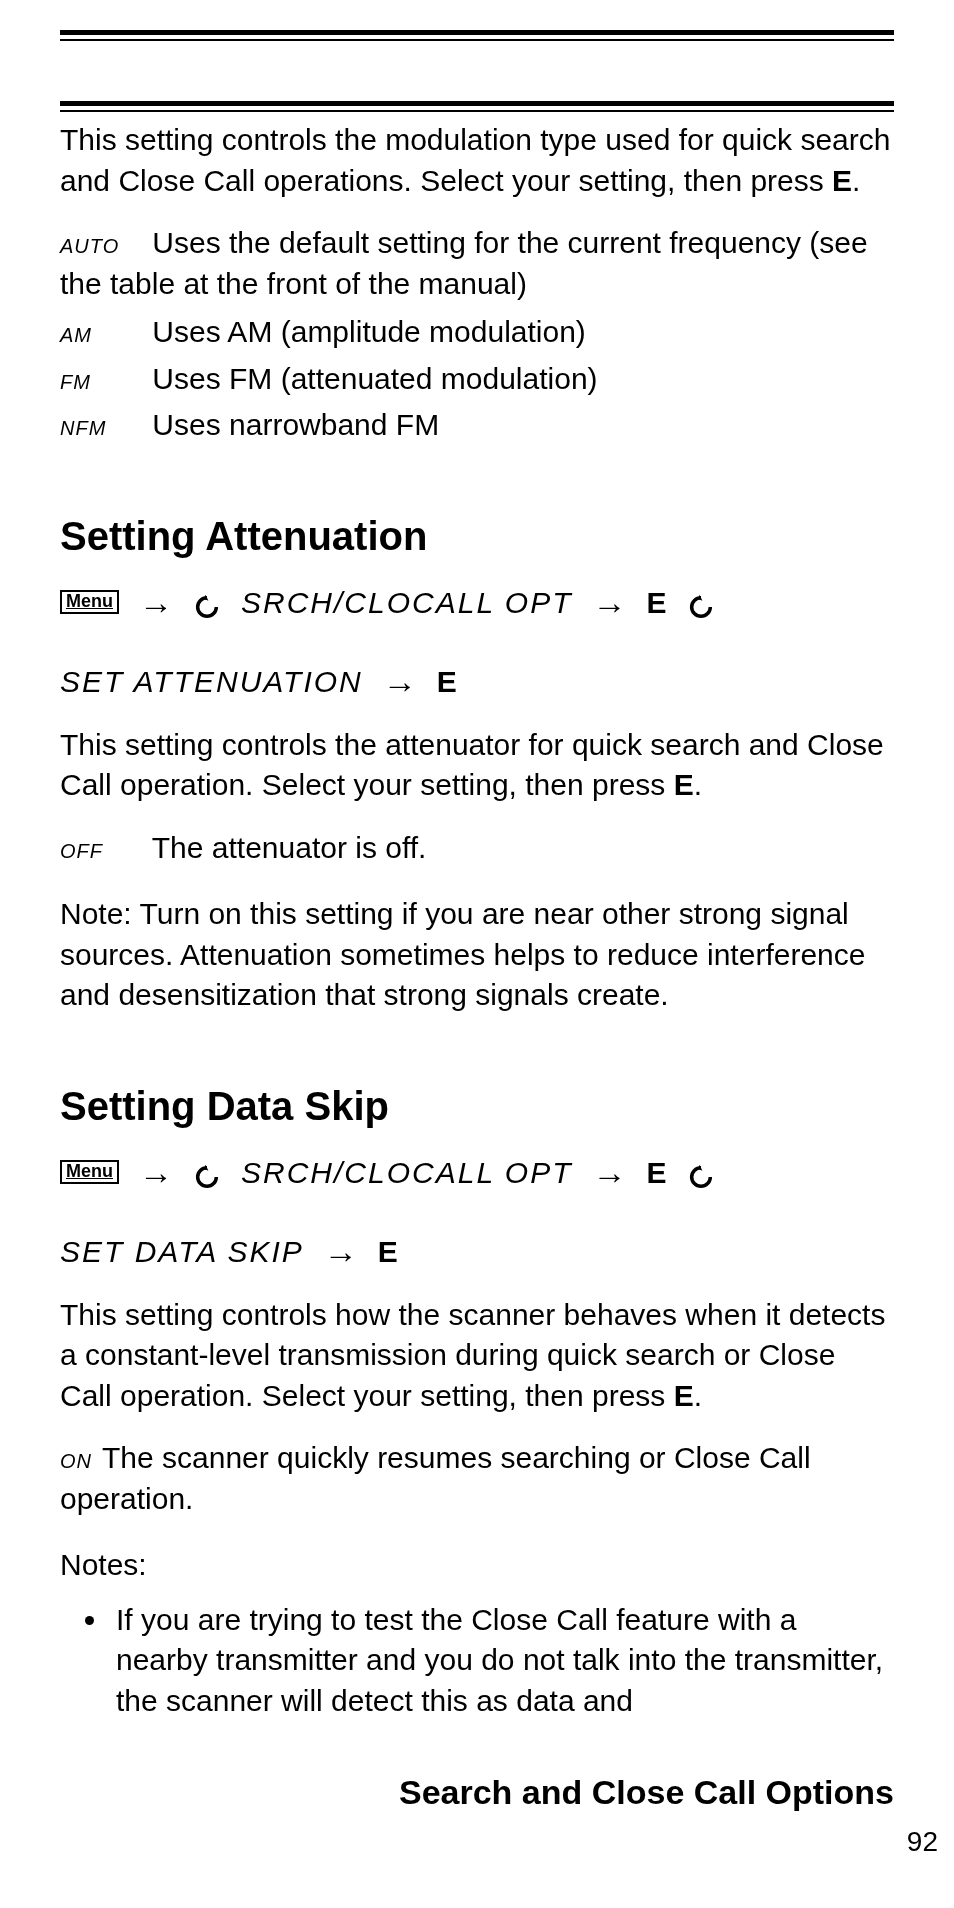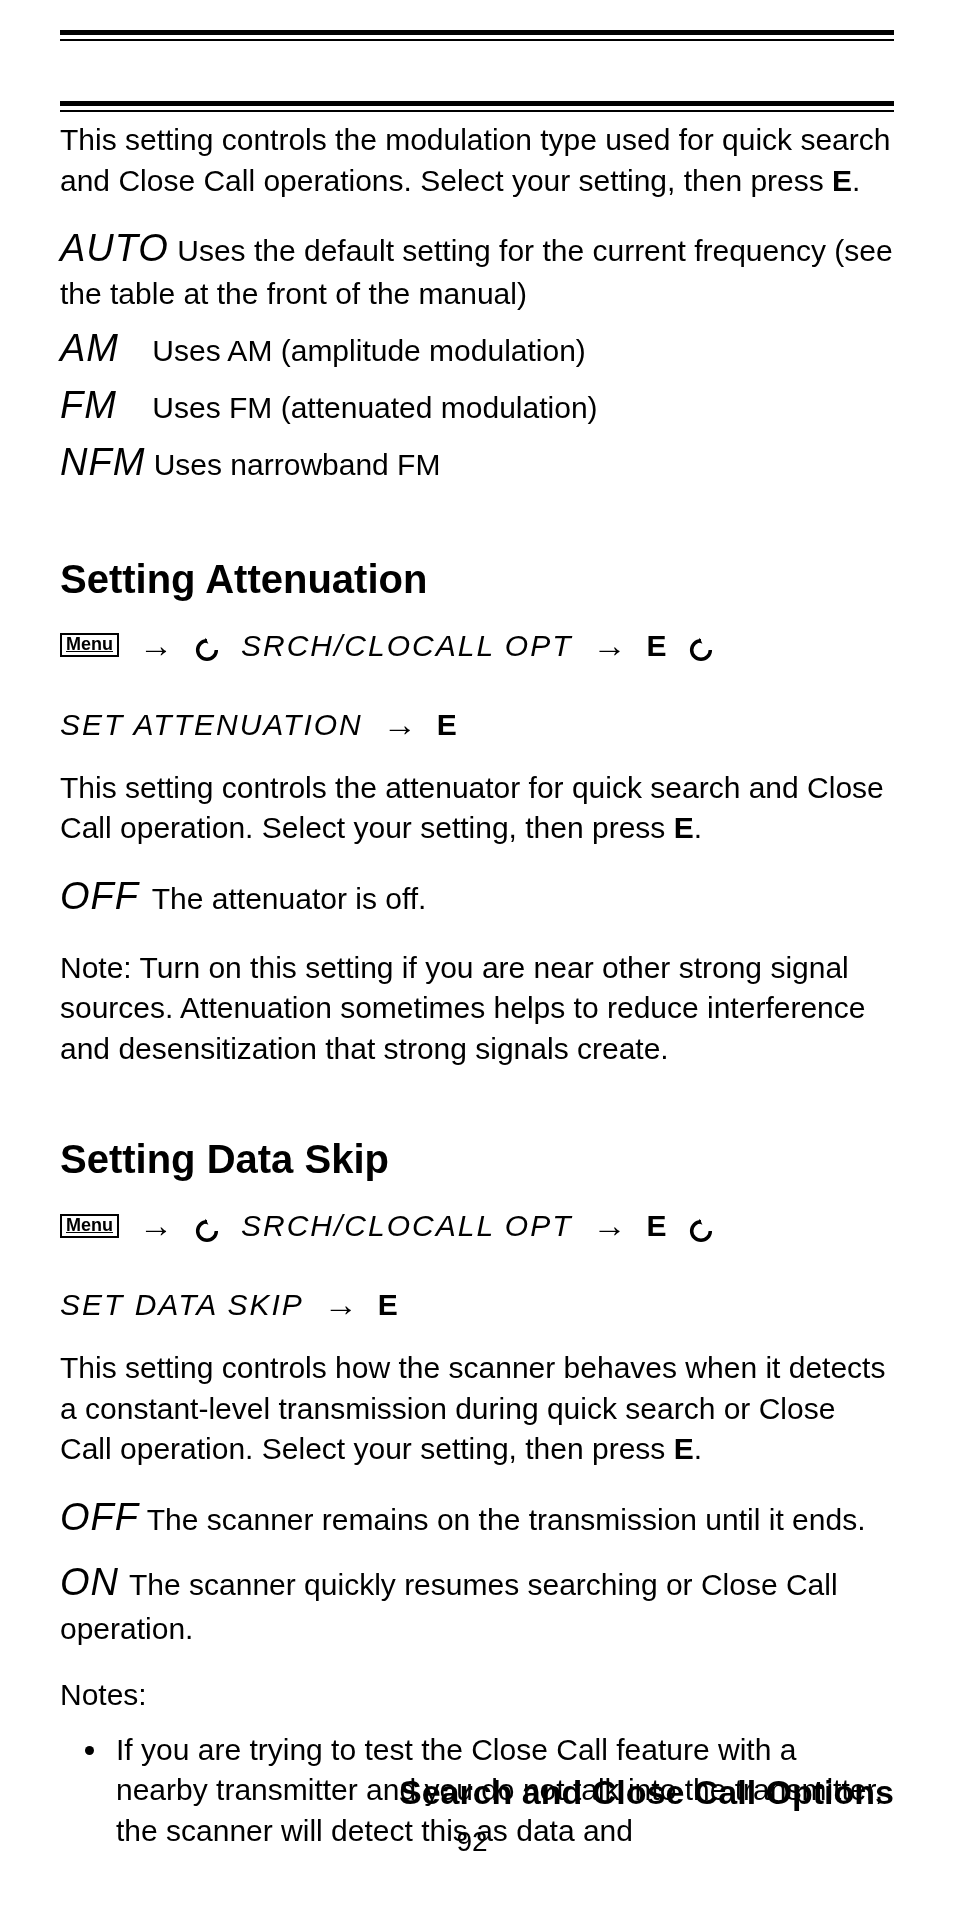--- a/index.html
+++ b/index.html
@@ -34,21 +34,21 @@
     margin-bottom: 6px;
   }
   .lcd {
     font-family: "Arial Narrow", Arial, sans-serif;
     font-style: italic;
     letter-spacing: 1px;
     font-stretch: condensed;
     display: inline-block;
     min-width: 84px;
     vertical-align: baseline;
-    font-size: 38px;
+    font-size: 20px;
   }
   .lcd.wide { min-width: 0; }
   h2.section {
     font-size: 40px;
     font-weight: bold;
     margin-top: 68px;
     margin-bottom: 18px;
   }
   .nav-line {
     font-size: 30px;
@@ -102,23 +102,23 @@
     position: absolute;
     right: 60px;
     bottom: 96px;
     font-size: 34px;
     font-weight: bold;
     font-family: "Trebuchet MS", Arial, sans-serif;
   }
   .page-num {
     position: absolute;
     left: 0;
-    right: 10px;
+    right: 16px;
     bottom: 50px;
-    text-align: center;
+    text-align: right;
     font-size: 28px;
   }
   .opt-block { margin-bottom: 26px; }
 </style>
 </head>
 <body>
 
 <div class="double-rule"></div>
 <div class="double-rule second"></div>
 
@@ -208,24 +208,20 @@
   <span class="nav-lcd">SET DATA SKIP</span>
   <span class="arrow">→</span>
   <span class="e-key">E</span>
 </div>
 
 <p class="body-text">
   <span>This setting controls how the scanner behaves when it detects a constant-level transmission during quick search or Close Call operation. Select your setting, then press </span><span class="bold">E</span><span>.</span>
 </p>
 
 <div class="opt-block">
-  <div class="option-line" style="margin-bottom:14px">
-    <span class="lcd" style="min-width:70px">OFF</span>
-    <span>The scanner remains on the transmission until it ends.</span>
-  </div>
   <div class="option-line">
     <span class="lcd wide" style="margin-right:10px">ON</span><span>The scanner quickly resumes searching or Close Call operation.</span>
   </div>
 </div>
 
 <p class="body-text" style="margin-bottom:14px">Notes:</p>
 
 <ul class="notes-list">
   <li>
     <span>If you are trying to test the Close Call feature with a nearby transmitter and you do not talk into the transmitter, the scanner will detect this as data and</span>

